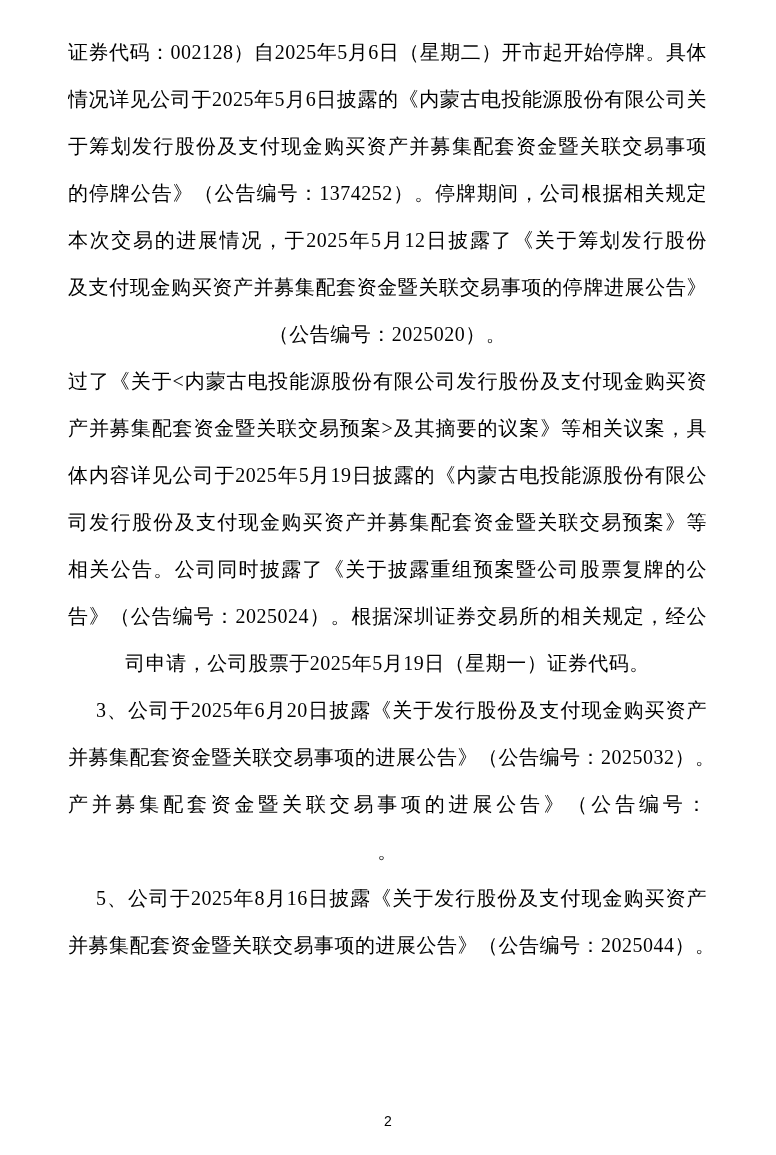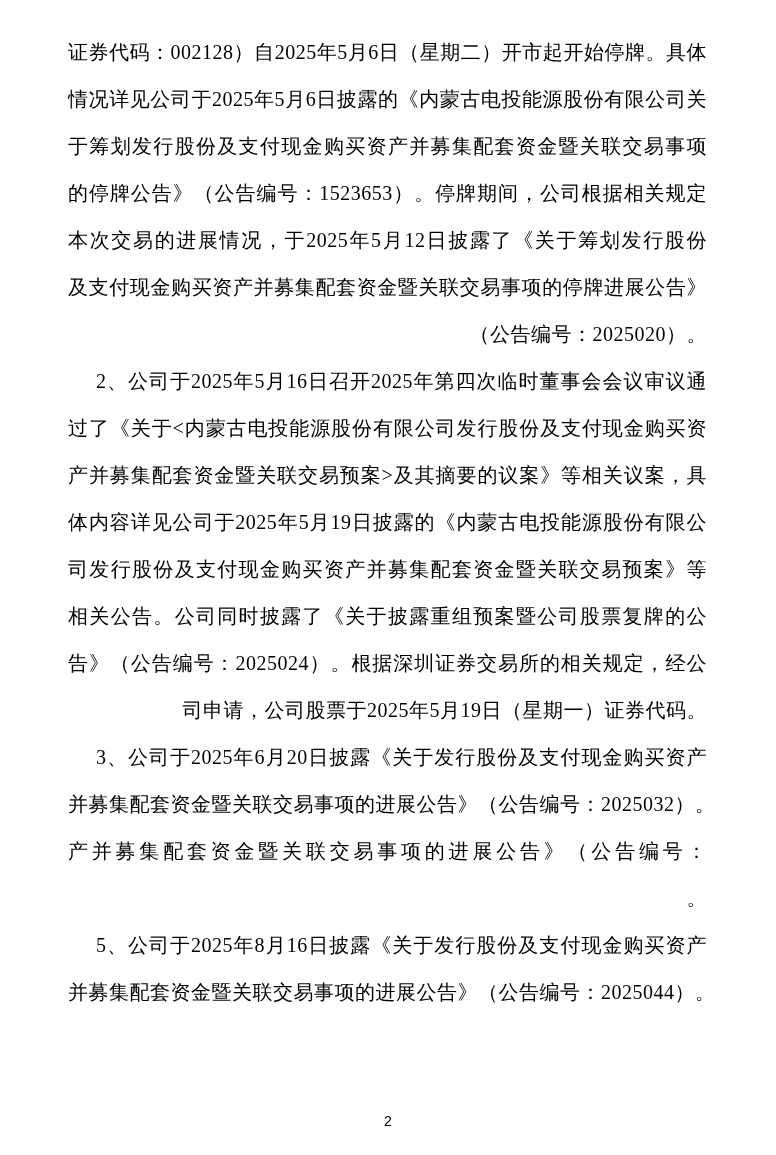--- a/index.html
+++ b/index.html
@@ -19,21 +19,21 @@
     position: absolute;
     left: 68px; top: 29px;
     width: 639px;
   }
   .line {
     font-size: 20px;
     height: 47px;
     line-height: 47px;
     overflow: hidden;
     white-space: nowrap;
-    text-align: right;
+    text-align: center;
     letter-spacing: 0.5px;
   }
   .line.fill {
     white-space: normal;
     text-align: justify;
     text-align-last: justify;
   }
   .line.indent { text-indent: 28px; }
   .heading {
     font-family: "Liberation Sans", "DejaVu Sans", sans-serif;
@@ -58,27 +58,26 @@
 </head>
 <body>
 
 <div class="page">
   <div class="body-text">
     <div id="paragraphs-host">
         <div>
           <div class="line fill">证券代码：002128）自2025年5月6日（星期二）开市起开始停牌。具体</div>
           <div class="line fill">情况详见公司于2025年5月6日披露的《内蒙古电投能源股份有限公司关</div>
           <div class="line fill">于筹划发行股份及支付现金购买资产并募集配套资金暨关联交易事项</div>
-          <div class="line fill">的停牌公告》（公告编号：1523653）。停牌期间，公司根据相关规定</div>
+          <div class="line fill">的停牌公告》（公告编号：1374252）。停牌期间，公司根据相关规定</div>
           <div class="line fill">本次交易的进展情况，于2025年5月12日披露了《关于筹划发行股份</div>
           <div class="line fill">及支付现金购买资产并募集配套资金暨关联交易事项的停牌进展公告》</div>
           <div class="line">（公告编号：2025020）。</div>
         </div>
         <div>
-          <div class="line fill indent">2、公司于2025年5月16日召开2025年第四次临时董事会会议审议通</div>
           <div class="line fill">过了《关于&lt;内蒙古电投能源股份有限公司发行股份及支付现金购买资</div>
           <div class="line fill">产并募集配套资金暨关联交易预案&gt;及其摘要的议案》等相关议案，具</div>
           <div class="line fill">体内容详见公司于2025年5月19日披露的《内蒙古电投能源股份有限公</div>
           <div class="line fill">司发行股份及支付现金购买资产并募集配套资金暨关联交易预案》等</div>
           <div class="line fill">相关公告。公司同时披露了《关于披露重组预案暨公司股票复牌的公</div>
           <div class="line fill">告》（公告编号：2025024）。根据深圳证券交易所的相关规定，经公</div>
           <div class="line">司申请，公司股票于2025年5月19日（星期一）证券代码。</div>
         </div>
         <div>
           <div class="line fill indent">3、公司于2025年6月20日披露《关于发行股份及支付现金购买资产</div>

